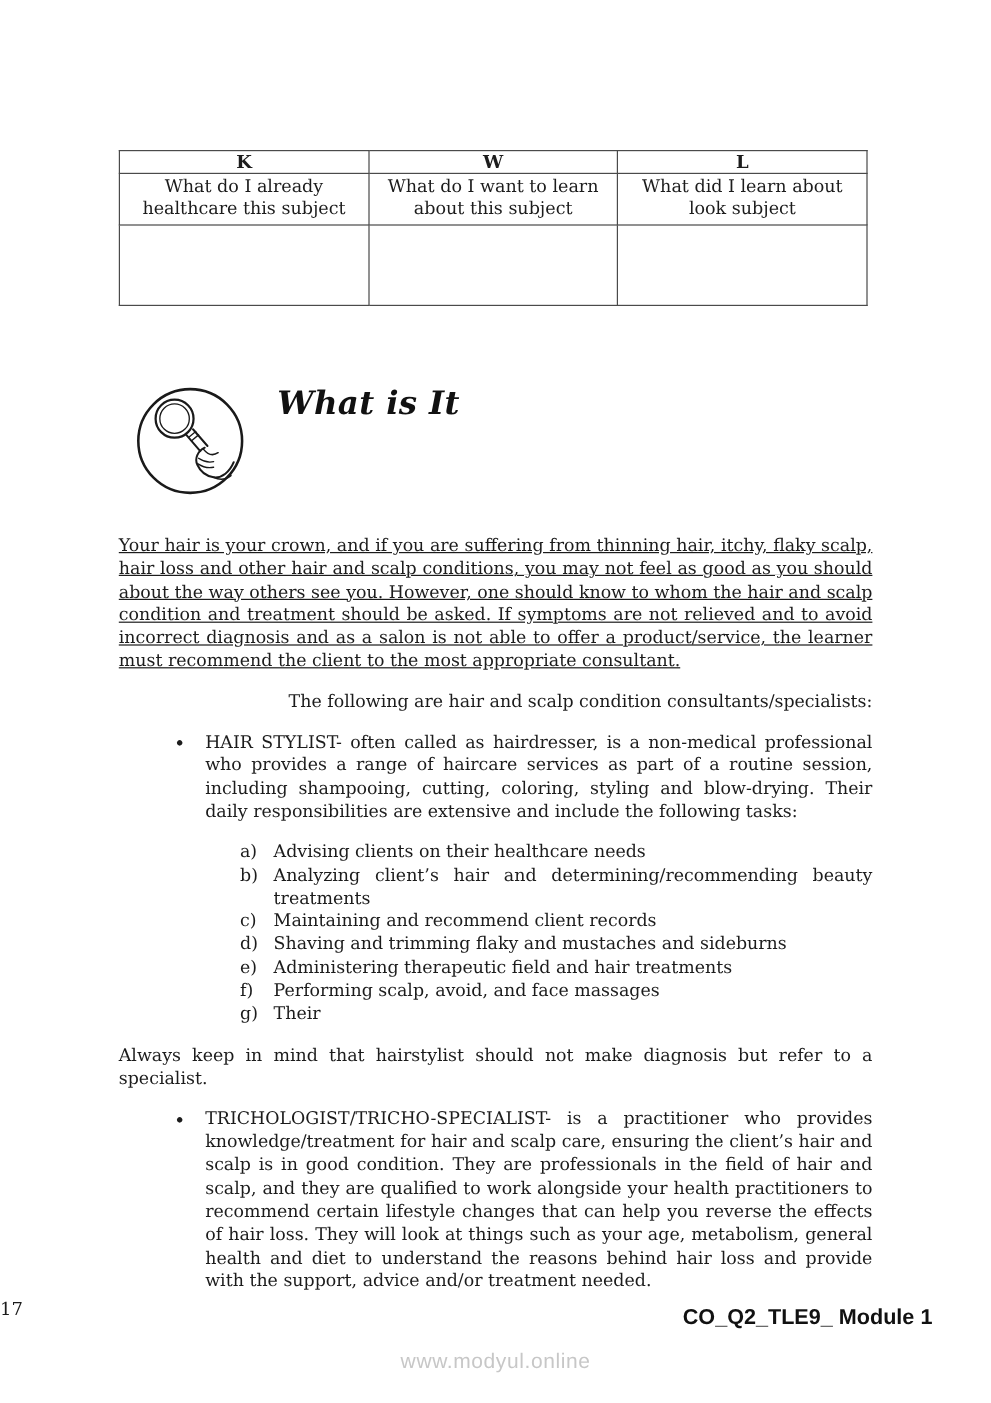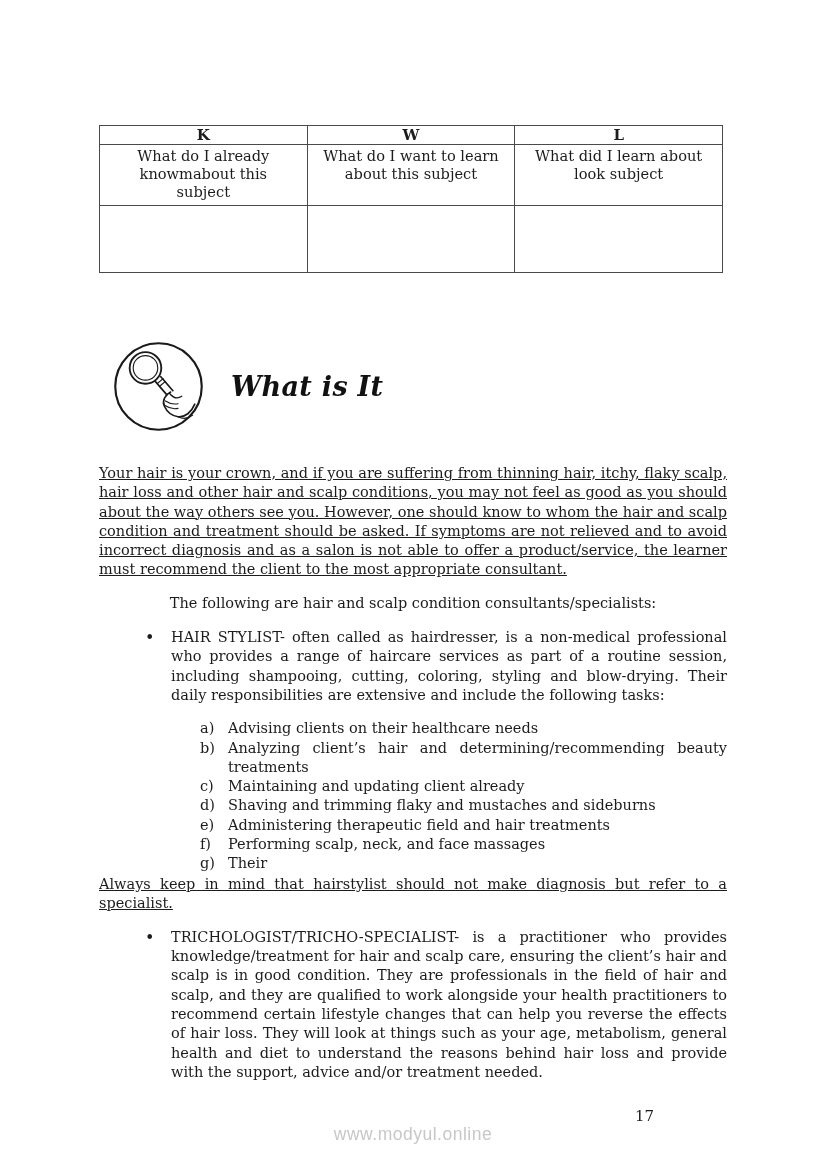--- a/index.html
+++ b/index.html
@@ -10,42 +10,42 @@
   .content{position:absolute;left:99px;top:125px;width:628px;}
 
   
   table.kwl{border-collapse:collapse;width:624px;table-layout:fixed;}
   table.kwl th, table.kwl td{border:1px solid #4a4a4a;font-family:"DejaVu Serif",serif;}
   table.kwl th{font-size:15px;font-weight:bold;padding:0 2px;height:18px;text-align:center;}
   table.kwl td.desc{font-size:14.6px;line-height:18px;text-align:center;vertical-align:top;padding:2px 12px 4px 12px;}
   table.kwl td.answer{height:64px;}
 
   
-  .icon-row{display:flex;align-items:center;margin-top:66px;margin-left:13px;height:94px;}
+  .icon-row{display:flex;margin-top:66px;margin-left:13px;height:94px;}
   .icon-row svg{display:block;}
   .section-title{
     font-size:27px;font-weight:bold;font-style:italic;margin-left:26px;
     letter-spacing:0.3px;color:#111;
   }
 
   
   .para{font-size:14.5px;line-height:19.3px;text-align:justify;}
   .p-intro{margin-top:31px;text-decoration:underline;}
-  .p-lead{margin-top:11px;text-align:center;}
+  .p-lead{margin-top:11px;text-align:right;}
   .bullet-row{display:grid;grid-template-columns:46px 26px 1fr;margin-top:0;}
   .bullet-row .bullet-cell{text-align:left;}
   .bullet-cell::before{content:"•";font-size:16px;}
   .tasks{margin-top:14px;}
   .task-row{display:grid;grid-template-columns:28px 1fr;margin-left:101px;}
   .task-row .task-text{text-align:justify;}
-  .p-reminder{margin-top:1px;text-decoration:underline;}
+  .p-reminder{margin-top:15px;}
   .bullet-row.second{margin-top:0;}
 
   
-  .page-number{position:absolute;top:1107px;left:0;width:654px;text-align:right;font-size:15px;}
+  .page-number{position:absolute;top:1082px;left:0;width:654px;text-align:left;font-size:15px;}
   .module-code{
     position:absolute;top:1087px;right:49px;
     font-family:"Liberation Sans",sans-serif;font-weight:bold;font-size:18px;color:#111;
   }
   .watermark{
     position:absolute;top:1124px;left:0;width:826px;text-align:center;
     font-family:"Liberation Sans",sans-serif;font-size:17.5px;color:#c7c7c7;letter-spacing:0.5px;
   }
 </style>
 </head>
@@ -55,21 +55,21 @@
   <div class="content">
 
     <table class="kwl">
       <tbody>
           <tr>
         <th>K</th>
         <th>W</th>
         <th>L</th>
       </tr>
       <tr>
-        <td class="desc">What do I already knowmabout this subject</td>
+        <td class="desc">What do I already healthcare this subject</td>
         <td class="desc">What do I want to learn about this subject</td>
         <td class="desc">What did I learn about look subject</td>
       </tr>
       <tr>
         <td class="answer"></td>
         <td class="answer"></td>
         <td class="answer"></td>
       </tr>
     </tbody>
       </table>
@@ -108,45 +108,46 @@
       <div class="task-row">
         <span class="para">a)</span>
         <span class="para task-text">Advising clients on their healthcare needs</span>
       </div>
       <div class="task-row">
         <span class="para">b)</span>
         <span class="para task-text">Analyzing client’s hair and determining/recommending beauty treatments</span>
       </div>
       <div class="task-row">
         <span class="para">c)</span>
-        <span class="para task-text">Maintaining and updating client already</span>
+        <span class="para task-text">Maintaining and recommend client records</span>
       </div>
       <div class="task-row">
         <span class="para">d)</span>
         <span class="para task-text">Shaving and trimming flaky and mustaches and sideburns</span>
       </div>
       <div class="task-row">
         <span class="para">e)</span>
         <span class="para task-text">Administering therapeutic field and hair treatments</span>
       </div>
       <div class="task-row">
         <span class="para">f)</span>
-        <span class="para task-text">Performing scalp, neck, and face massages</span>
+        <span class="para task-text">Performing scalp, avoid, and face massages</span>
       </div>
       <div class="task-row">
         <span class="para">g)</span>
         <span class="para task-text">Their</span>
       </div>
     </div>
 
     <p class="para p-reminder">Always keep in mind that hairstylist should not make diagnosis but refer to a specialist.</p>
 
     <div class="bullet-row second">
       <span></span>
       <span class="bullet-cell"></span>
       <span class="para">TRICHOLOGIST/TRICHO-SPECIALIST- is a practitioner who provides knowledge/treatment for hair and scalp care, ensuring the client’s hair and scalp is in good condition. They are professionals in the field of hair and scalp, and they are qualified to work alongside your health practitioners to recommend certain lifestyle changes that can help you reverse the effects of hair loss. They will look at things such as your age, metabolism, general health and diet to understand the reasons behind hair loss and provide with the support, advice and/or treatment needed.</span>
     </div>
 
   </div>
 
   <div class="page-number">17</div>
+  <div class="module-code">CO_Q2_TLE9_ Module 1</div>
   <div class="watermark">www.modyul.online</div>
 </div>
 
 </body></html>

